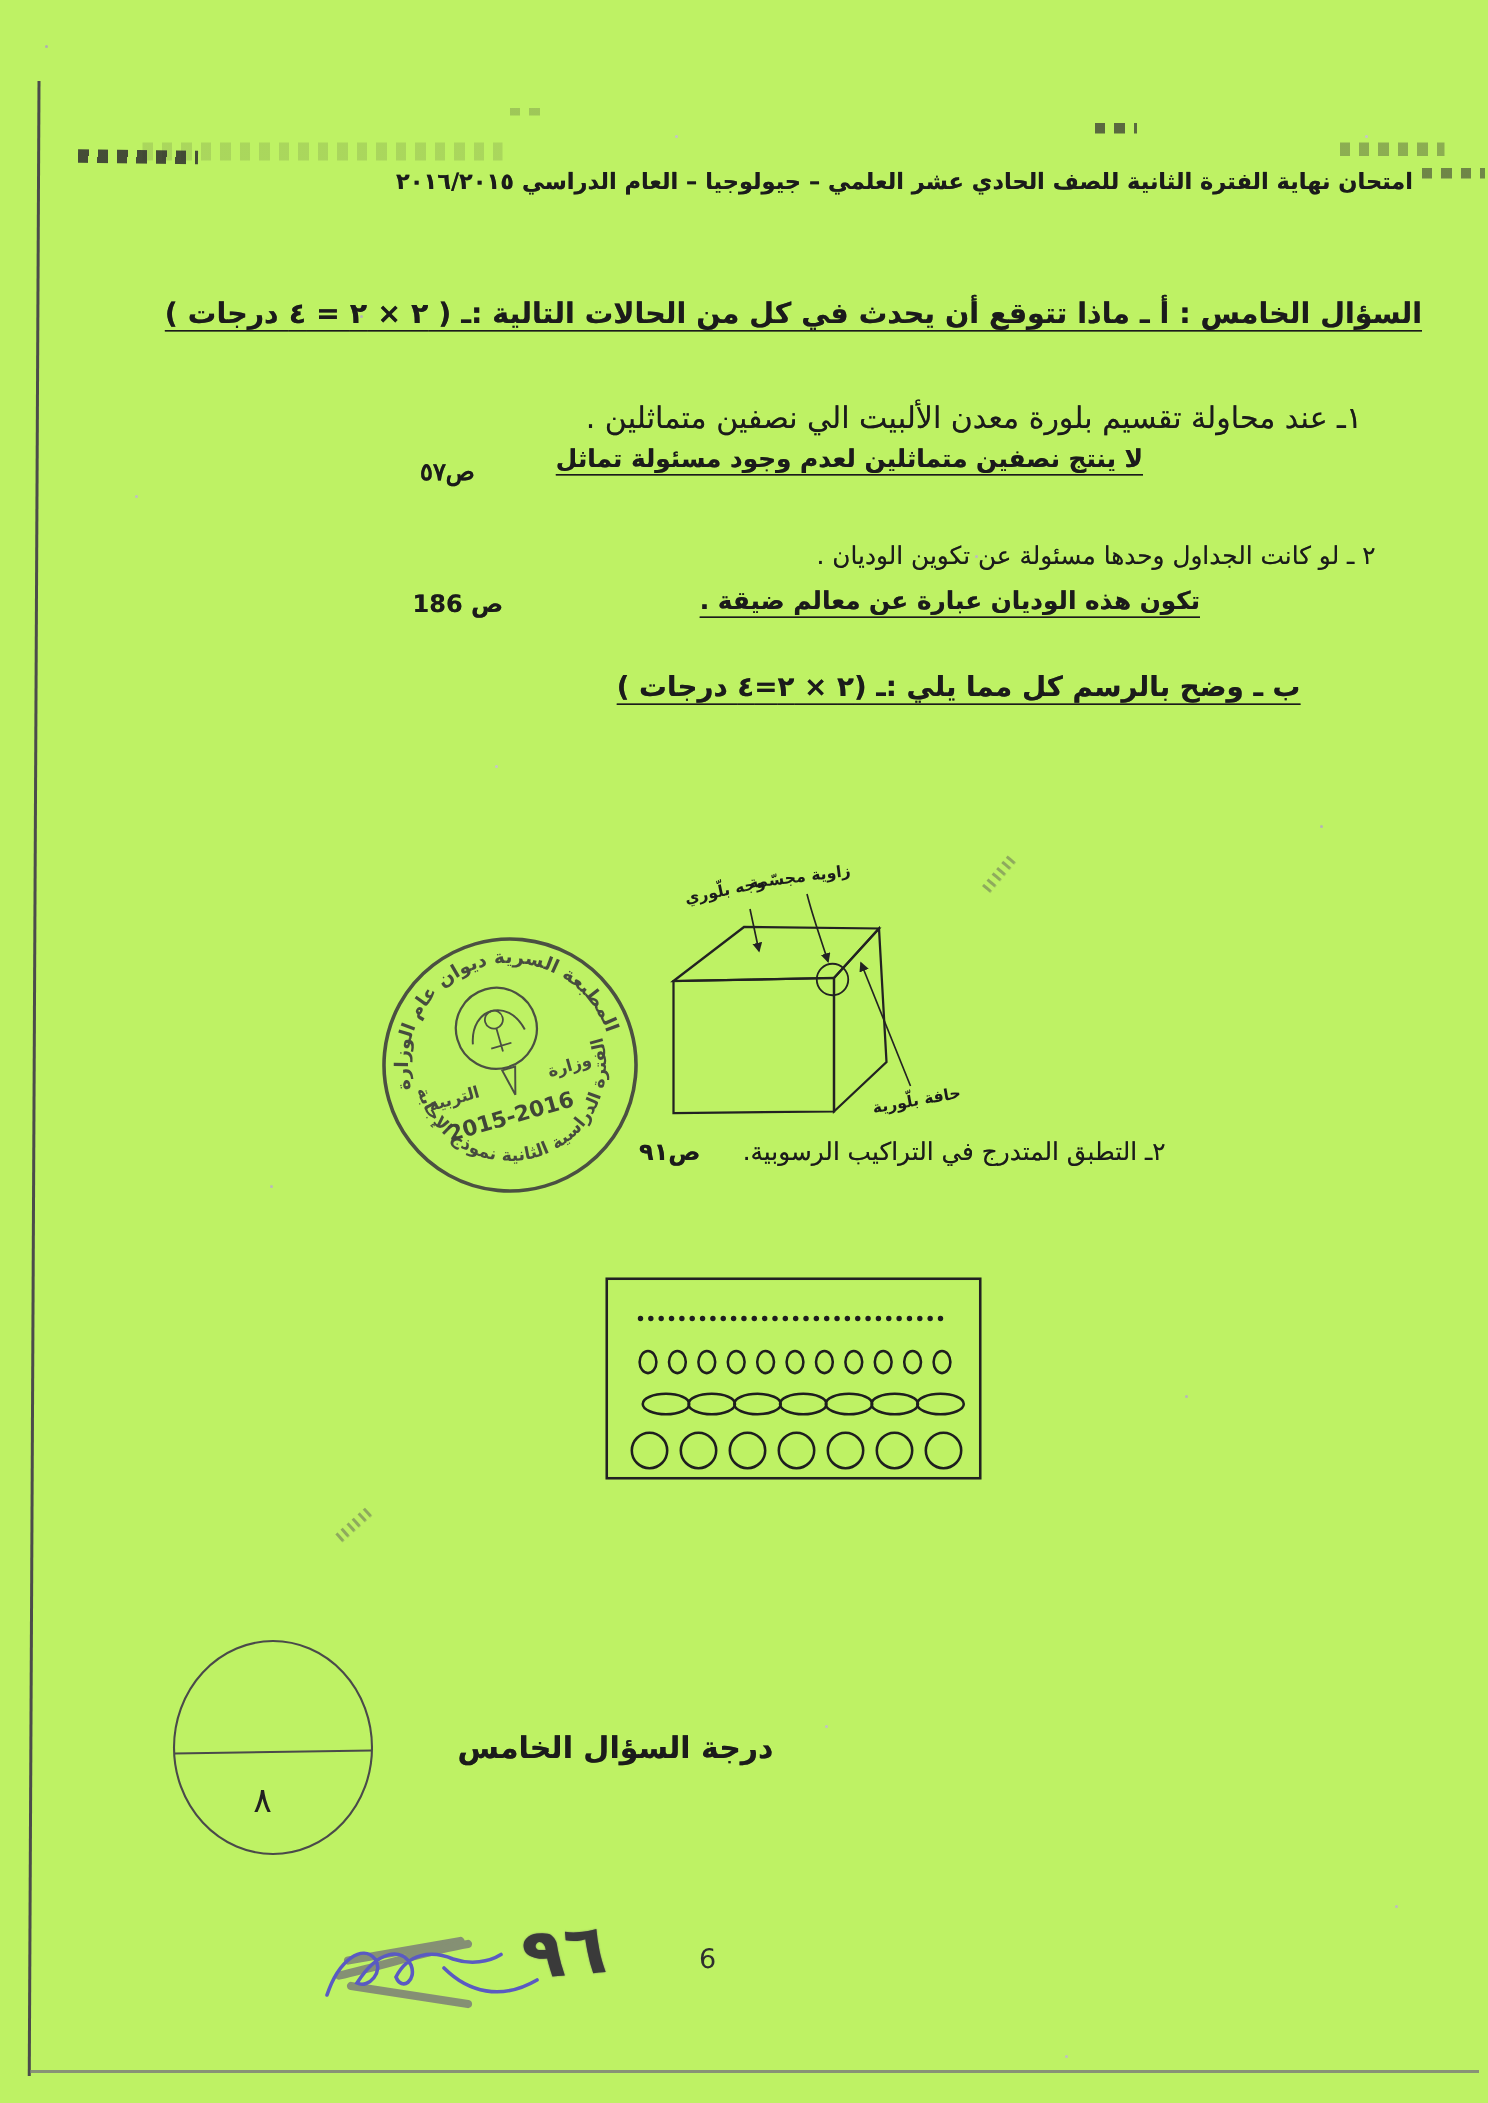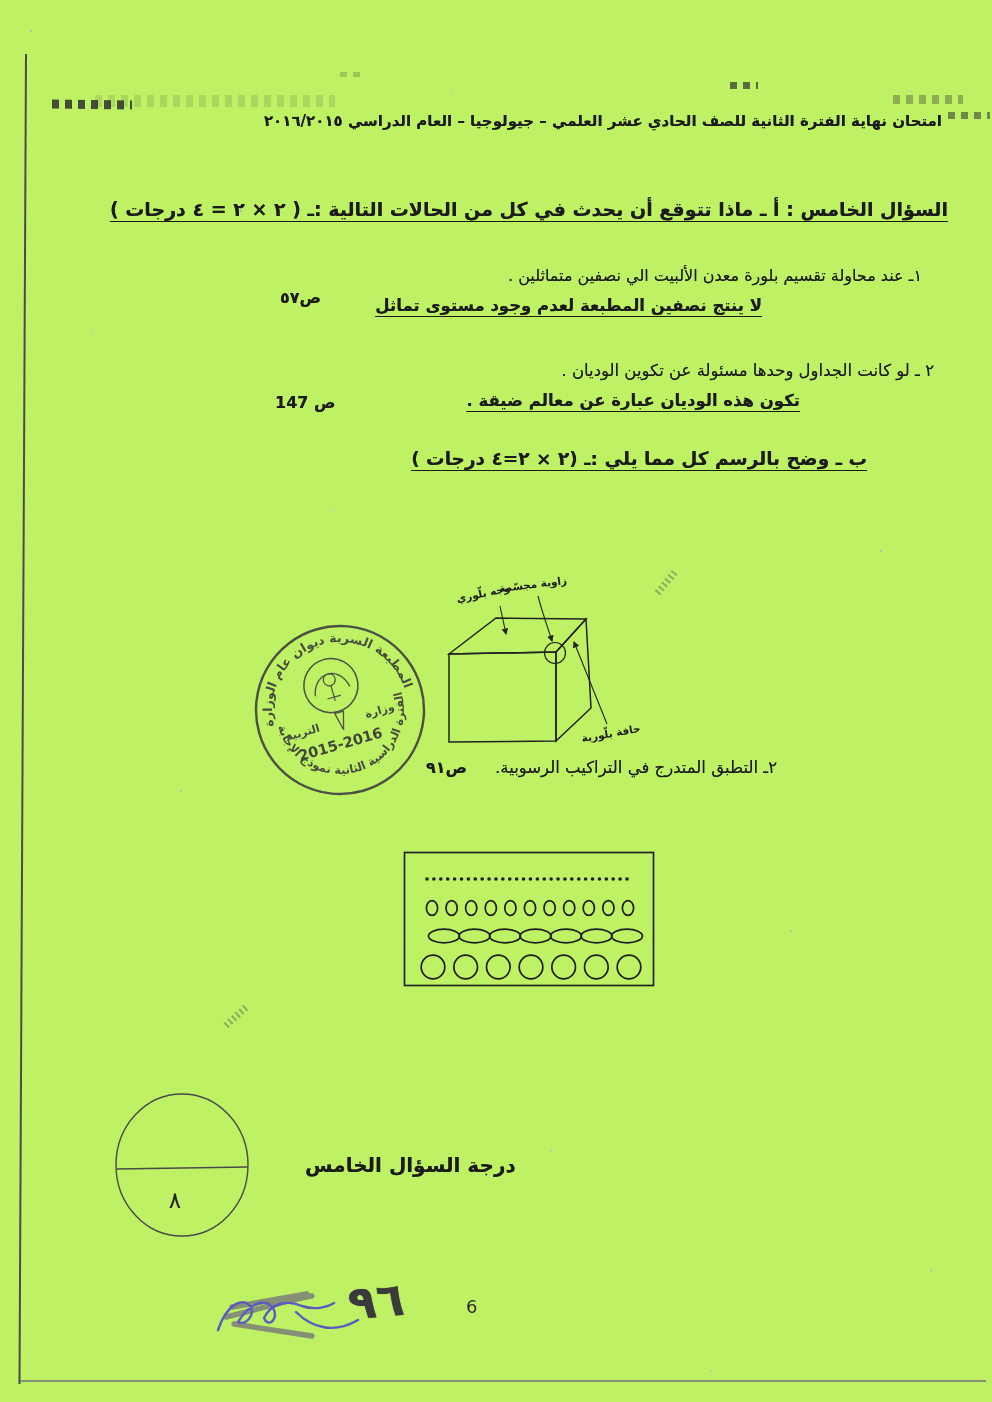--- a/index.html
+++ b/index.html
@@ -43,27 +43,27 @@
   <div class="abs dashes" style="left:730px;top:82px;width:28px;height:7px;opacity:.7;"></div>
   <div class="abs dashes" style="left:893px;top:95px;width:70px;height:9px;opacity:.35;"></div>
   <div class="abs dashes" style="left:948px;top:112px;width:42px;height:7px;opacity:.55;"></div>
   <div class="abs dashes" style="left:340px;top:72px;width:20px;height:5px;opacity:.22;"></div>
   <div class="abs speckles" style="left:30px;top:30px;"></div>
 
   <div class="abs ar b" style="right:50px;top:112px;font-size:15px;">امتحان نهاية الفترة الثانية للصف الحادي عشر العلمي – جيولوجيا – العام الدراسي ٢٠١٦/٢٠١٥</div>
 
   <div class="abs ar b u" style="right:44px;top:198px;font-size:19px;">السؤال الخامس : أ ـ ماذا تتوقع أن يحدث في كل من الحالات التالية :ـ ( ٢ × ٢ = ٤ درجات )</div>
 
-  <div class="abs ar" style="right:70px;top:266px;font-size:16px;">١ـ عند محاولة تقسيم بلورة معدن الألبيت الي نصفين متماثلين .</div>
-  <div class="abs ar b u" style="right:230px;top:296px;font-size:16.5px;">لا ينتج نصفين المطبعة  لعدم وجود مستوى تماثل</div>
-  <div class="abs ar b" style="left:280px;top:288px;font-size:16px;">ص٥٧</div>
-
-  <div class="abs ar" style="right:58px;top:361px;font-size:16.5px;">٢ ـ لو كانت الجداول وحدها مسئولة عن تكوين الوديان .</div>
+  <div class="abs ar" style="right:84px;top:266px;font-size:20px;">١ـ عند محاولة تقسيم بلورة معدن الألبيت الي نصفين متماثلين .</div>
+  <div class="abs ar b u" style="right:230px;top:296px;font-size:16.5px;">لا ينتج نصفين متماثلين  لعدم وجود مسئولة تماثل</div>
+  <div class="abs ar b" style="left:280px;top:305px;font-size:16px;font-family:Liberation Serif, serif;">ص٥٧</div>
+
+  <div class="abs ar" style="right:75px;top:361px;font-size:16.5px;">٢ ـ لو كانت الجداول وحدها مسئولة عن تكوين الوديان .</div>
   <div class="abs ar b u" style="right:192px;top:391px;font-size:16.5px;">تكون هذه الوديان عبارة عن معالم ضيقة .</div>
-  <div class="abs ar b" style="left:275px;top:393px;font-size:16px;">ص 147</div>
+  <div class="abs ar b" style="left:275px;top:393px;font-size:16px;">ص 186</div>
 
   <div class="abs ar b u" style="right:125px;top:448px;font-size:18.5px;">ب ـ وضح بالرسم كل مما يلي :ـ (٢ × ٢=٤ درجات )</div>
 
 
   <svg class="abs" style="left:430px;top:572px;" width="270" height="190" viewBox="0 0 270 190">
     <defs>
       <marker id="ah" markerWidth="8" markerHeight="8" refX="5" refY="3" orient="auto">
         <path d="M0,0 L6,3 L0,6 Z" fill="#222"></path>
       </marker>
     </defs>

